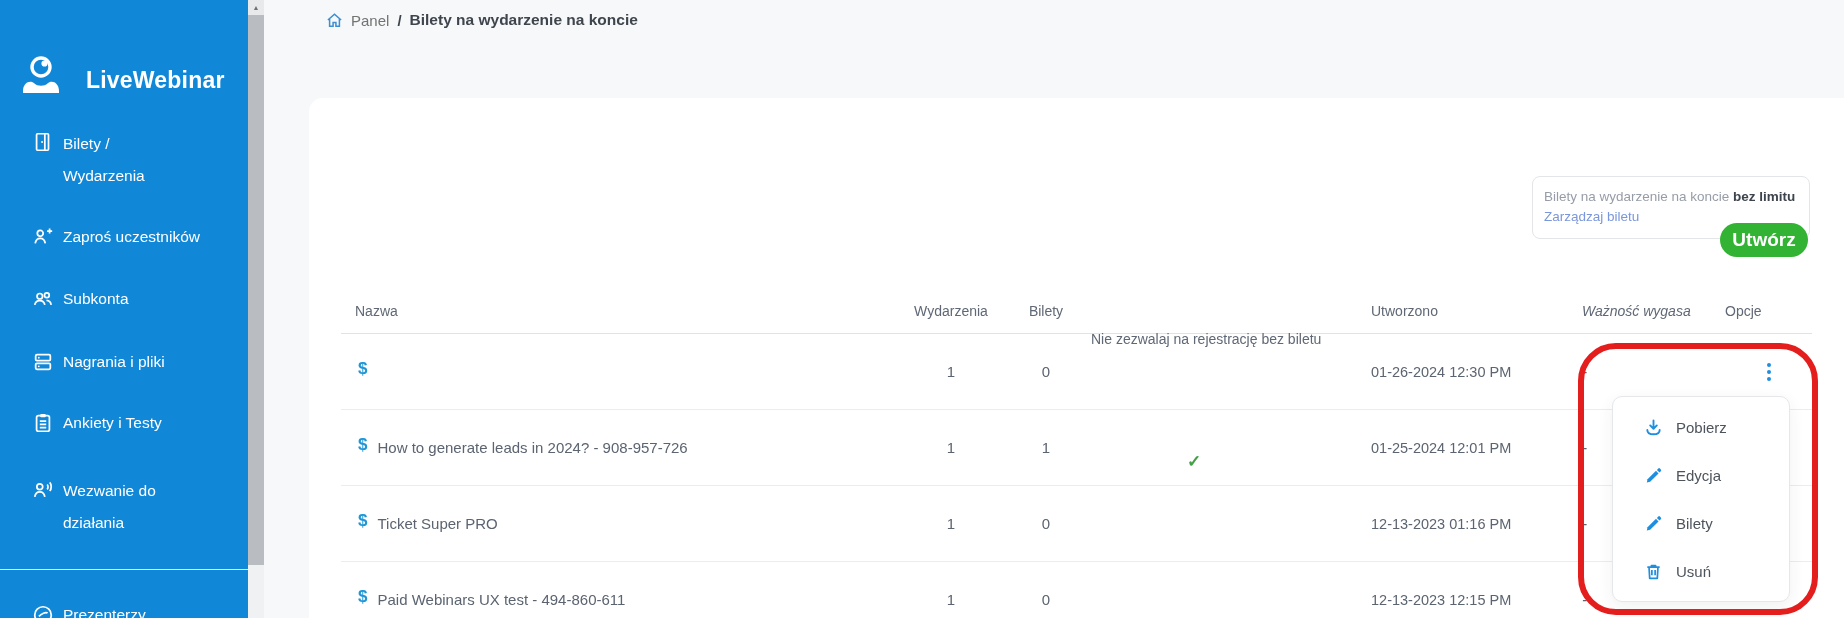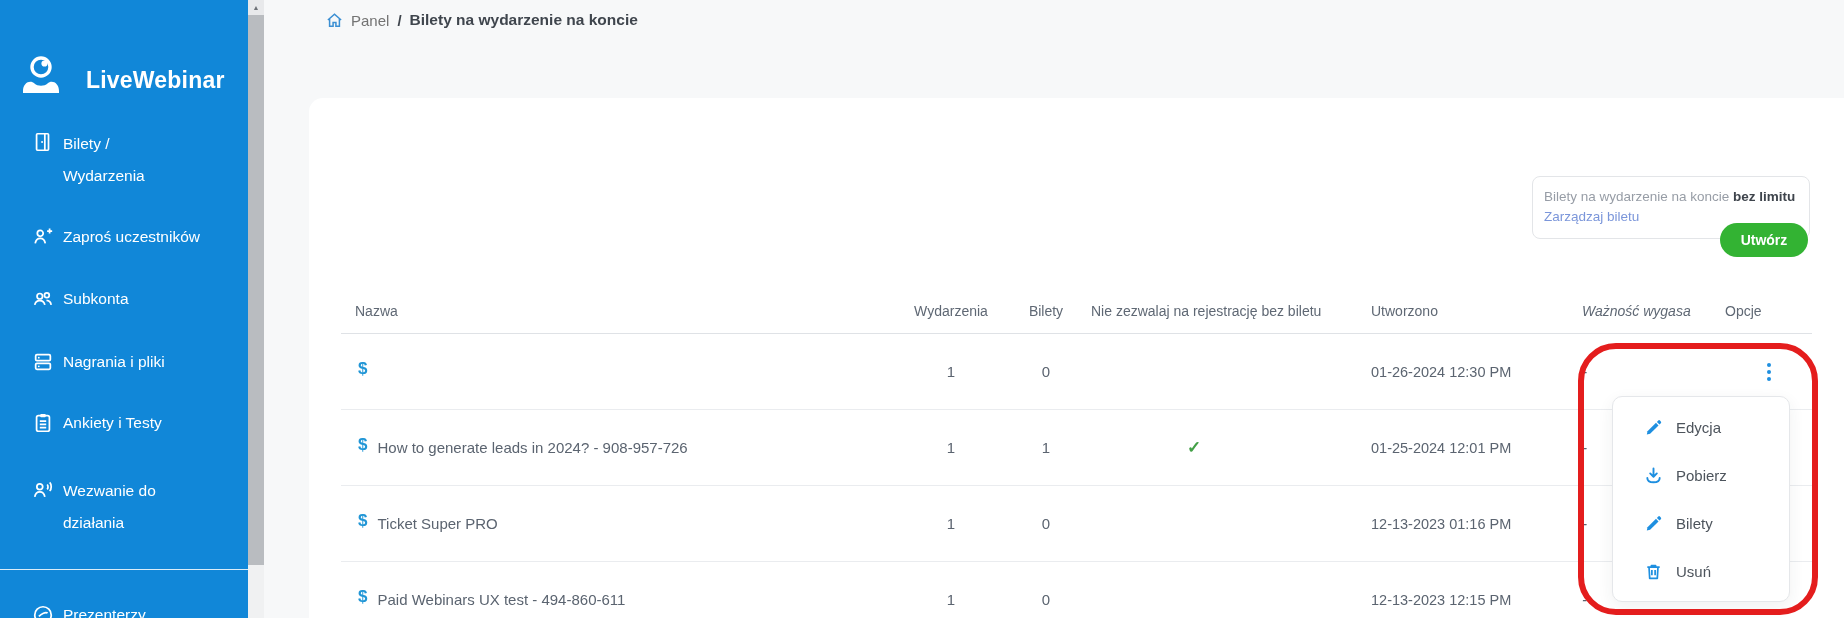--- a/index.html
+++ b/index.html
@@ -34,31 +34,31 @@
   .bc-current{color:#3f454d;font-weight:bold;font-size:15.5px;}
   .top-icons{position:absolute;right:0;top:0;height:44px;}
   
   .card{position:absolute;left:309px;top:98px;width:1580px;height:560px;background:#fff;border-radius:14px;}
   .plan-box{position:absolute;left:1223px;top:34px;width:278px;height:63px;box-sizing:border-box;
             border:1px solid #e3e5e8;border-radius:8px;padding:10px 11px;font-size:13.5px;line-height:20px;margin-top:44px;}
   .plan-line1{color:#979da6;white-space:nowrap;}
   .plan-line1 b{color:#3e444c;}
   .plan-link{color:#7b96da;}
   .create-btn{position:absolute;left:1411px;top:125px;width:88px;height:34px;border-radius:17px;background:#33b333;
-              border:none;color:#fff;font-weight:bold;font-size:14px;display:flex;align-items:center;justify-content:center;
+              border:none;color:#fff;font-weight:bold;font-size:19px;display:flex;align-items:center;justify-content:center;
               font-family:"Liberation Sans",sans-serif;cursor:pointer;}
   
   .table{position:absolute;left:32px;top:205px;width:1471px;}
   .thead{display:flex;align-items:flex-start;height:30px;border-bottom:1px solid #dfe2e6;color:#5f6874;font-size:14px;}
   .trow{display:flex;align-items:center;height:75px;border-bottom:1px solid #eaecef;font-size:15px;color:#5b6470;}
   .c1{width:560px;box-sizing:border-box;padding-left:14px;}
   .trow .c1{padding-left:17px;display:flex;align-items:center;gap:10px;}
   .c2{width:100px;text-align:center;}
   .c3{width:90px;text-align:center;}
-  .c4{width:280px;box-sizing:border-box;}
+  .c4{width:280px;box-sizing:border-box;margin-top:28px;}
   .trow .c4{padding-left:96px;}
   .c5{width:211px;}
   .c6{width:142px;font-style:italic;}
   .c7{width:88px;box-sizing:border-box;padding-left:1px;}
   .dollar{color:#2196d6;font-weight:bold;font-size:17px;position:relative;top:-3px;}
   .check{color:#43a047;font-weight:bold;font-size:17px;}
   .date-cell{font-size:14.5px;color:#56617 3;}
   .kebab{display:flex;flex-direction:column;gap:3px;align-items:center;width:20px;margin-left:34px;cursor:pointer;}
   .kebab i{width:4px;height:4px;border-radius:50%;background:#1e8fe0;}
   
@@ -262,32 +262,32 @@
       <div class="c3">0</div>
       <div class="c4 check"></div>
       <div class="c5 date-cell">12-13-2023 12:15 PM</div>
       <div class="c6">-</div>
       <div class="c7"></div>
     </div>
   </div>
 
   <div class="menu-panel">
     <div class="menu-item">
+      <svg viewBox="0 0 20 20" fill="none" stroke="#1e8fe0" stroke-width="2">
+        <path d="M10 2.5v8.5M6.5 7.8 10 11.3l3.5-3.5" stroke-linecap="round" stroke-linejoin="round"></path>
+        <path d="M3.5 12.5c0 3.4 2.2 4.6 6.5 4.6s6.5-1.2 6.5-4.6" stroke-linecap="round"></path>
+      </svg>
+      <span>Pobierz</span>
+    </div>
+    <div class="menu-item">
       <svg viewBox="0 0 20 20">
         <path fill="#1e8fe0" d="M3 17.4 3.7 14 12.6 5.1 15.3 7.8 6.4 16.7 3 17.4z"></path>
         <path fill="#1e8fe0" d="M13.6 4.1 15 2.7a1.25 1.25 0 0 1 1.8 0l.9.9a1.25 1.25 0 0 1 0 1.8l-1.4 1.4z"></path>
       </svg>
       <span>Edycja</span>
-    </div>
-    <div class="menu-item">
-      <svg viewBox="0 0 20 20" fill="none" stroke="#1e8fe0" stroke-width="2">
-        <path d="M10 2.5v8.5M6.5 7.8 10 11.3l3.5-3.5" stroke-linecap="round" stroke-linejoin="round"></path>
-        <path d="M3.5 12.5c0 3.4 2.2 4.6 6.5 4.6s6.5-1.2 6.5-4.6" stroke-linecap="round"></path>
-      </svg>
-      <span>Pobierz</span>
     </div>
     <div class="menu-item">
       <svg viewBox="0 0 20 20">
         <path fill="#1e8fe0" d="M3 17.4 3.7 14 12.6 5.1 15.3 7.8 6.4 16.7 3 17.4z"></path>
         <path fill="#1e8fe0" d="M13.6 4.1 15 2.7a1.25 1.25 0 0 1 1.8 0l.9.9a1.25 1.25 0 0 1 0 1.8l-1.4 1.4z"></path>
       </svg>
       <span>Bilety</span>
     </div>
     <div class="menu-item">
       <svg viewBox="0 0 20 20" fill="none" stroke="#1e8fe0" stroke-width="1.8">

